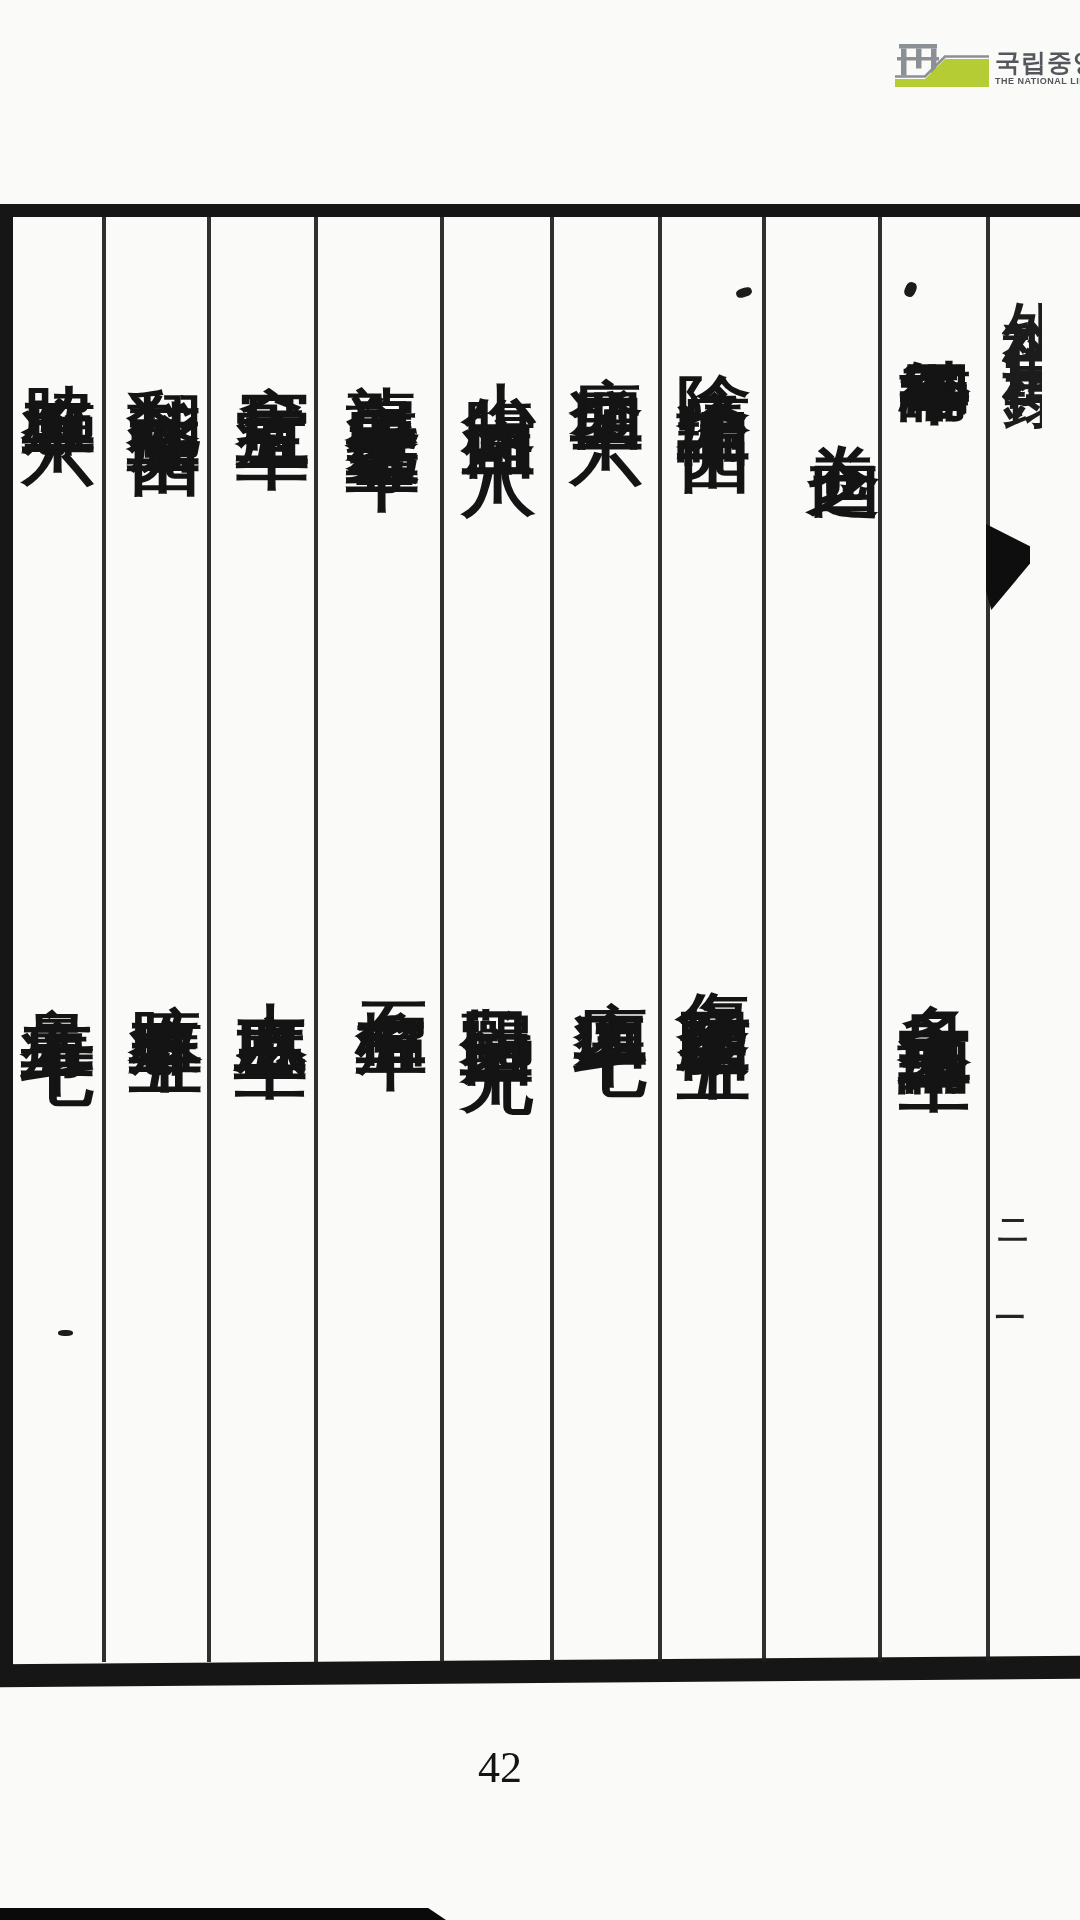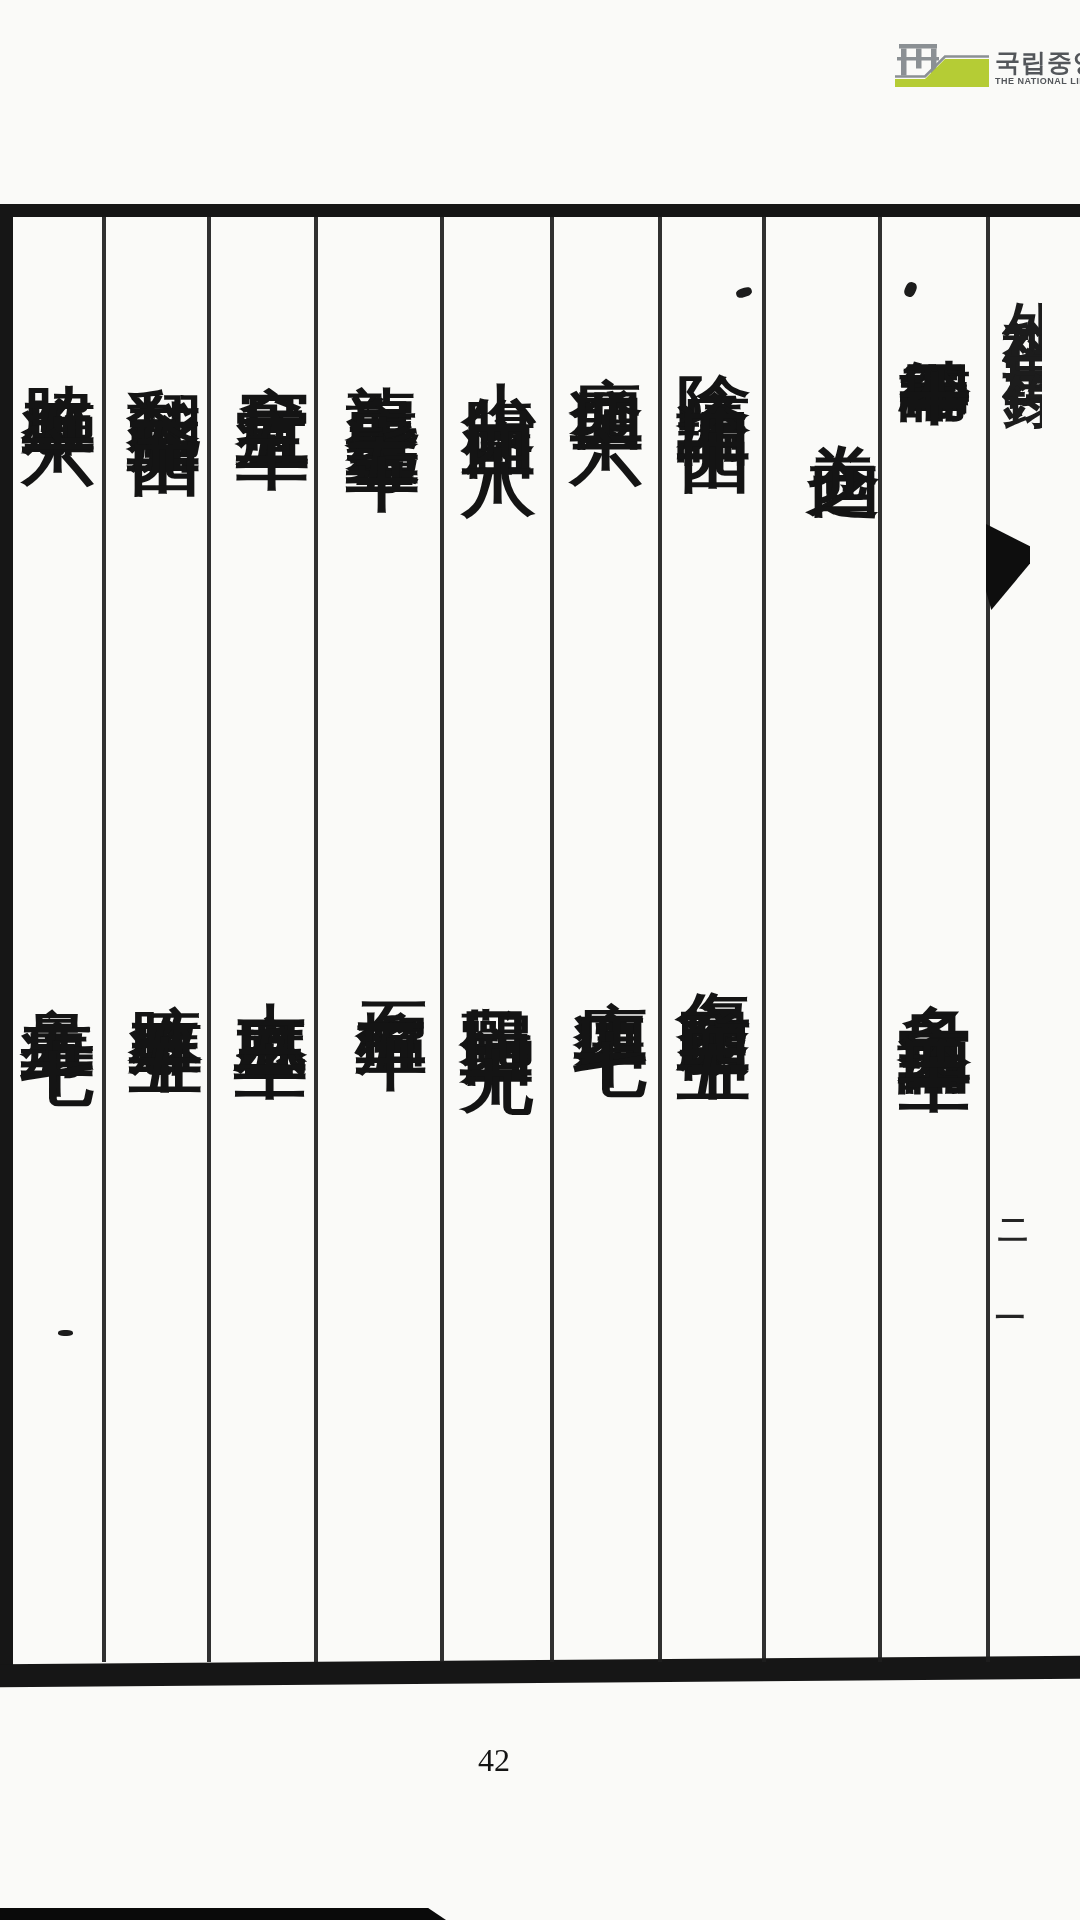--- a/index.html
+++ b/index.html
@@ -32,21 +32,21 @@
   .margin-title .txt{position:absolute;left:0;top:0;writing-mode:vertical-rl;text-orientation:upright;
                      font-weight:700;font-size:58px;line-height:1;letter-spacing:14px;color:#1c1c1c;}
   .ink-blot{position:absolute;left:986px;top:524px;width:44px;height:86px;background:#0e0e0e;
             clip-path:polygon(0 0,100% 26%,100% 46%,12% 100%,0 78%);}
   .margin-mark{position:absolute;font-weight:700;font-size:30px;color:#242424;}
   
   .speck{position:absolute;background:#1c1c1c;border-radius:40%;}
   .bottom-strip{position:absolute;left:0;top:1908px;width:446px;height:12px;background:#0a0a0a;
                 clip-path:polygon(0 0,96% 0,100% 100%,0 100%);}
   
-  .page-num{position:absolute;left:478px;top:1742px;font-size:32px;color:#141414;
+  .page-num{position:absolute;left:478px;top:1742px;font-size:44px;color:#141414;
             font-family:"Liberation Serif",serif;}
 </style>
 </head>
 <body>
 
 <div class="screen">
 
   <div class="logo">
     <svg width="94" height="48" viewBox="0 0 94 48">
       <g fill="#8b9094">

